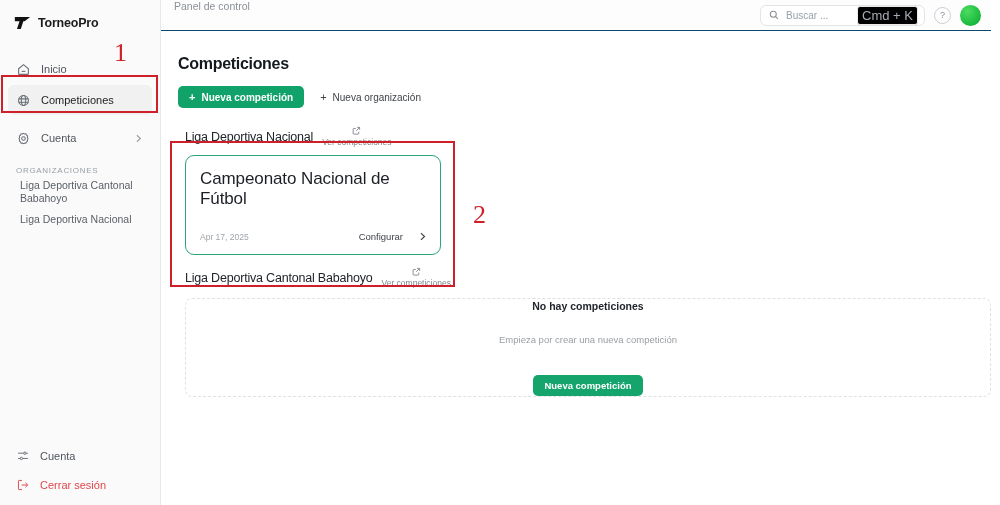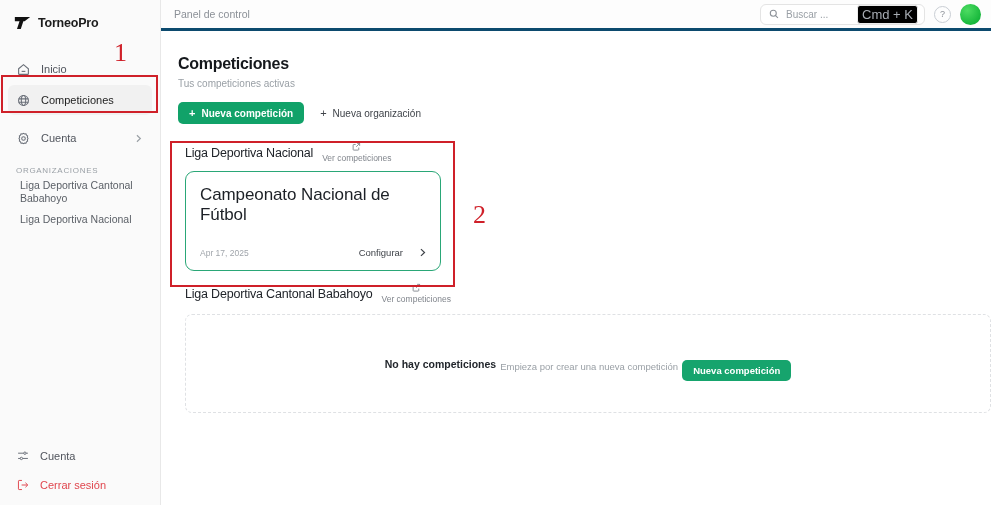--- a/index.html
+++ b/index.html
@@ -56,22 +56,22 @@
     height: 29px; margin: 0 8px; padding: 0 8px;
     font-size: 11px; color: #50545c; cursor: pointer; border-radius: 6px;
   }
   .bottom-item .ico { width: 14px; height: 14px; flex: 0 0 14px; color: #6b7079; }
   .bottom-item.logout { color: #e0464e; }
   .bottom-item.logout .ico { color: #e0464e; }
 
   
   .main { flex: 1; height: 505px; position: relative; background: #fff; }
   .topbar {
-    height: 31px; display: flex; align-items: center;
-    border-bottom: 3px solid #0c4a6e; background: #fdfdfd;
+    height: 31px; display: flex; 
+    border-bottom: 1px solid #0c4a6e; background: #fdfdfd;
     padding: 0 10px 0 13px;
   }
   .breadcrumb { font-size: 10.5px; color: #8b9097; }
   .topbar-right { margin-left: auto; display: flex; align-items: center; gap: 9px; }
   .searchbox {
     display: flex; align-items: center; gap: 7px;
     width: 165px; height: 21px; padding: 0 6px 0 8px;
     border: 1px solid #e4e4e4; border-radius: 6px; background: #fff;
   }
   .searchbox .s-ico { width: 10px; height: 10px; color: #8b9097; flex:0 0 10px; }
@@ -137,22 +137,22 @@
   .comp-cfg {
     margin-left: auto; display: flex; align-items: center; gap: 14px;
     font-size: 9.5px; color: #3f4349;
   }
   .comp-cfg .chev { width: 11px; height: 11px; color: #3f4349; }
 
   .empty {
     margin: 10px 0 0 7px;
     width: 806px; height: 99px;
     border: 1px dashed #dfe1e4; border-radius: 7px;
-    display: flex; flex-direction: row; align-items: center; justify-content: center;
-    gap: 4px;
+    display: flex; flex-direction: column; align-items: center; justify-content: center;
+    gap: 16px;
   }
   .empty-title { font-size: 10.5px; font-weight: bold; color: #22262c; }
   .empty-sub { font-size: 9.5px; color: #9aa0a6; margin-top: 6px; }
   .empty-btn {
     margin-top: 14px; background: #16a46d; color: #fff; border: none;
     border-radius: 5px; height: 21px; padding: 0 11px;
     font-size: 9.5px; font-weight: bold; cursor: pointer; font-family: inherit;
   }
 
   
@@ -252,21 +252,20 @@
           <span class="kbd">Cmd + K</span>
         </div>
         <div class="help-btn">?</div>
         <div class="avatar"></div>
       </div>
     </header>
 
     <div class="content">
 
       <h1 class="page-title">Competiciones</h1>
-      <div class="page-sub">Tus competiciones activas</div>
 
       <div class="actions">
         <button class="btn-primary">
           <span class="plus">+</span>
           <span>Nueva competición</span>
         </button>
         <button class="btn-ghost">
           <span class="plus">+</span>
           <span>Nueva organización</span>
         </button>

